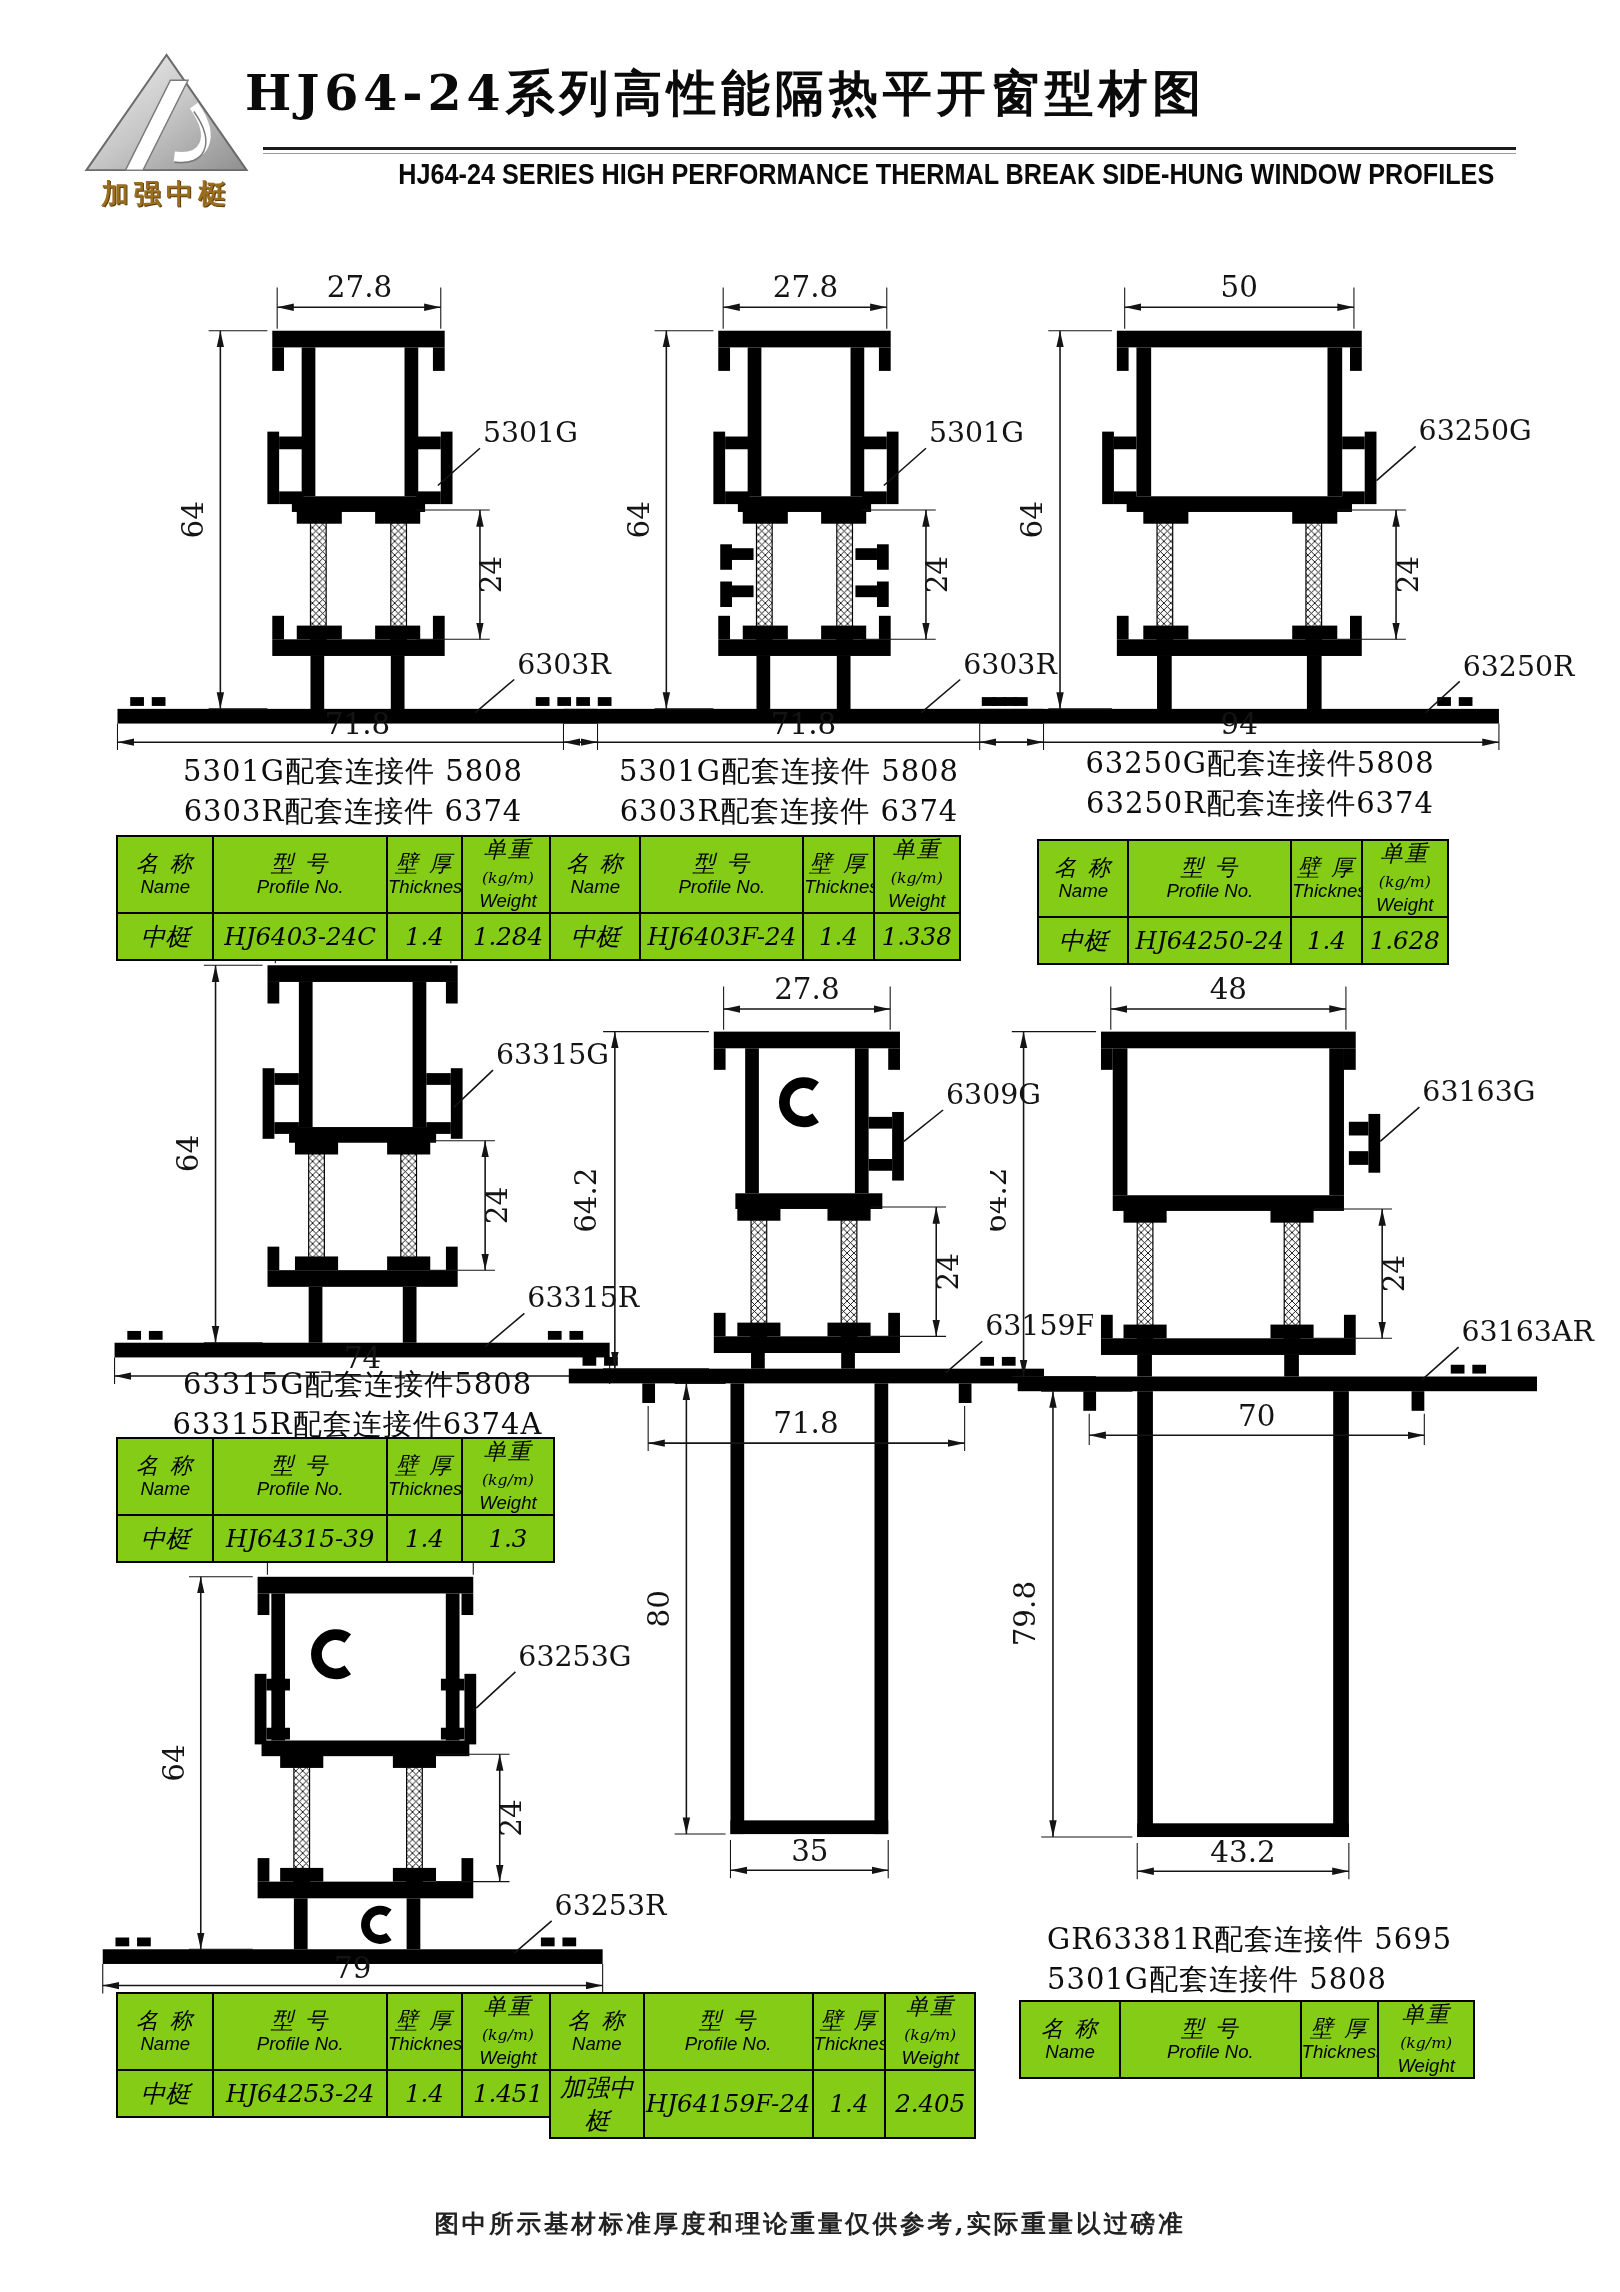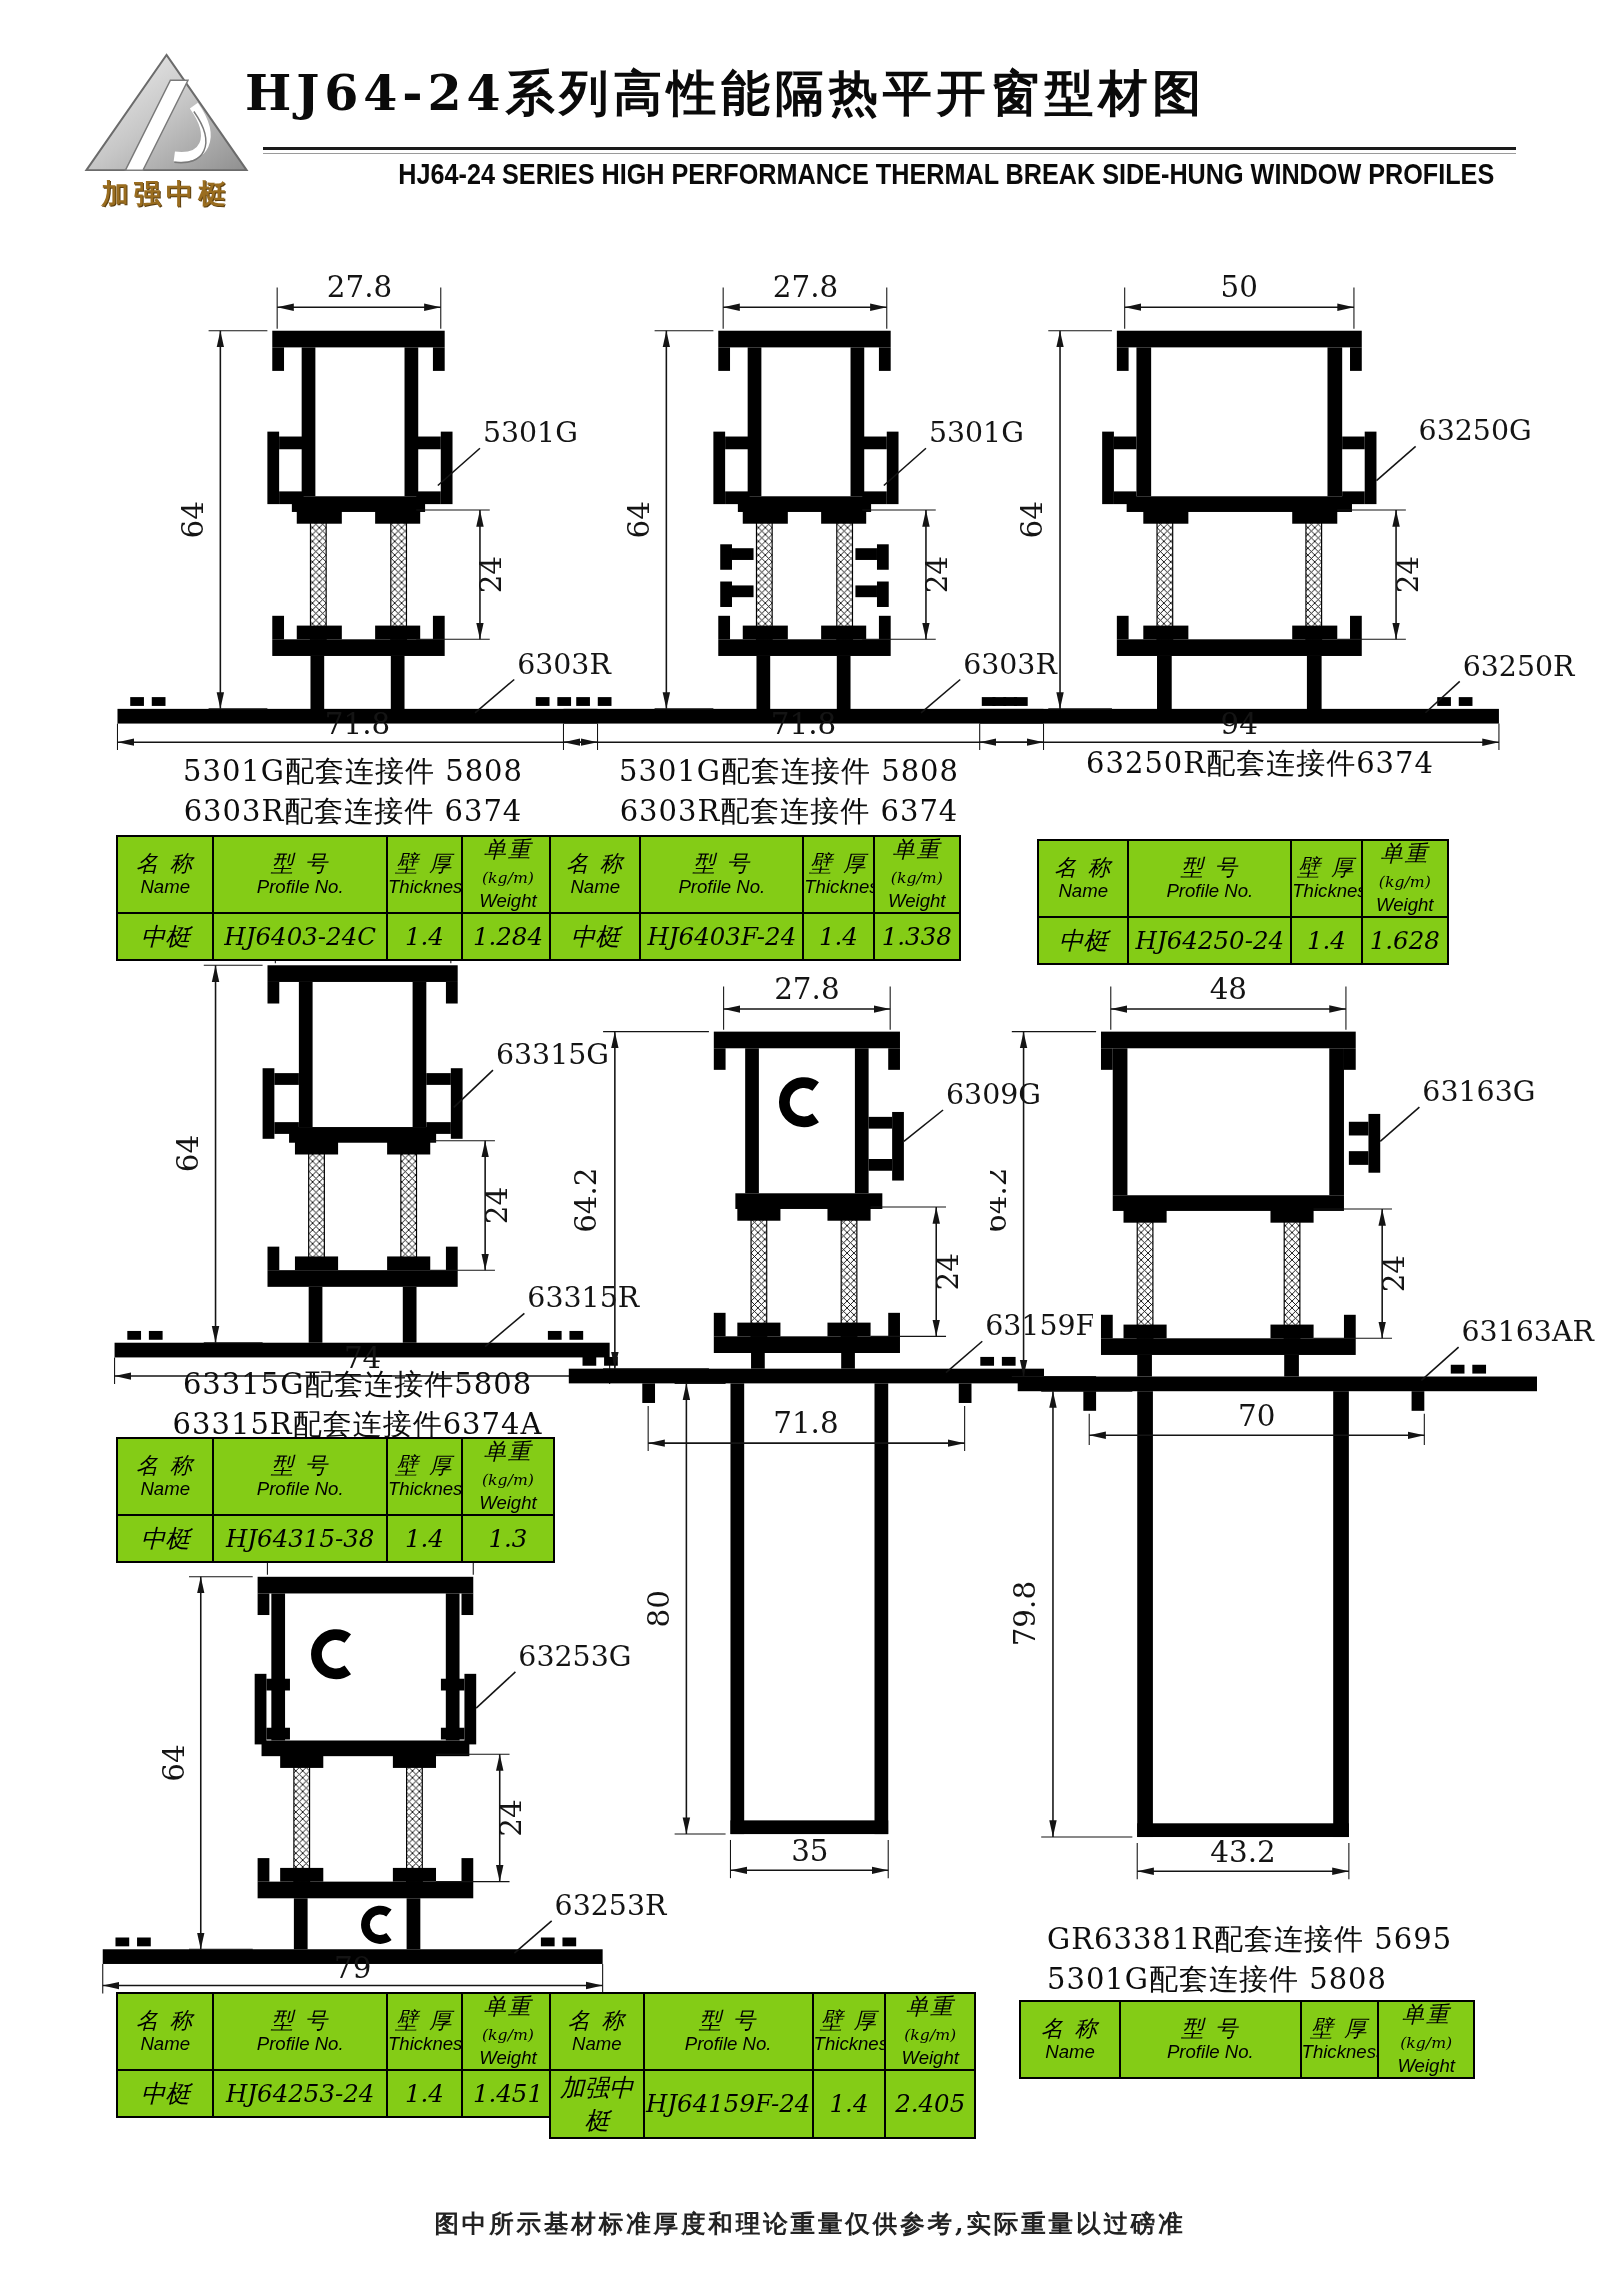--- a/index.html
+++ b/index.html
@@ -475,20 +475,21 @@
 
 <div class="note center" style="left:147px;top:751px;width:412px">
   <div>5301G配套连接件 5808</div>
   <div>6303R配套连接件 6374</div>
 </div>
 <div class="note center" style="left:583px;top:751px;width:412px">
   <div>5301G配套连接件 5808</div>
   <div>6303R配套连接件 6374</div>
 </div>
 <div class="note center" style="left:1054px;top:743px;width:412px">
+  <div>63250G配套连接件5808</div>
   <div>63250R配套连接件6374</div>
 </div>
 <div class="note center" style="left:147px;top:1364px;width:421px">
   <div>63315G配套连接件5808</div>
   <div>63315R配套连接件6374A</div>
 </div>
 <div class="note" style="left:1047px;top:1919px;width:470px">
   <div>GR63381R配套连接件 5695</div>
   <div>5301G配套连接件 5808</div>
 </div>
@@ -595,21 +596,21 @@
           <div class="cn">壁 厚</div>
           <div class="en">Thickness</div>
         </th>
     <th class="c-wt">
           <div class="cn"><span>单重</span><span class="paren">(kg/m)</span></div>
           <div class="en">Weight</div>
         </th>
   </tr>
   <tr>
     <td>中梃</td>
-        <td>HJ64315-38</td>
+        <td>HJ64315-39</td>
         <td>1.4</td>
         <td>1.3</td>
   </tr>
 </tbody>
   </table>
 
 <table class="pt" style="left:116px;top:1992px;width:439px">
   <tbody>
       <tr>
     <th class="c-name">

